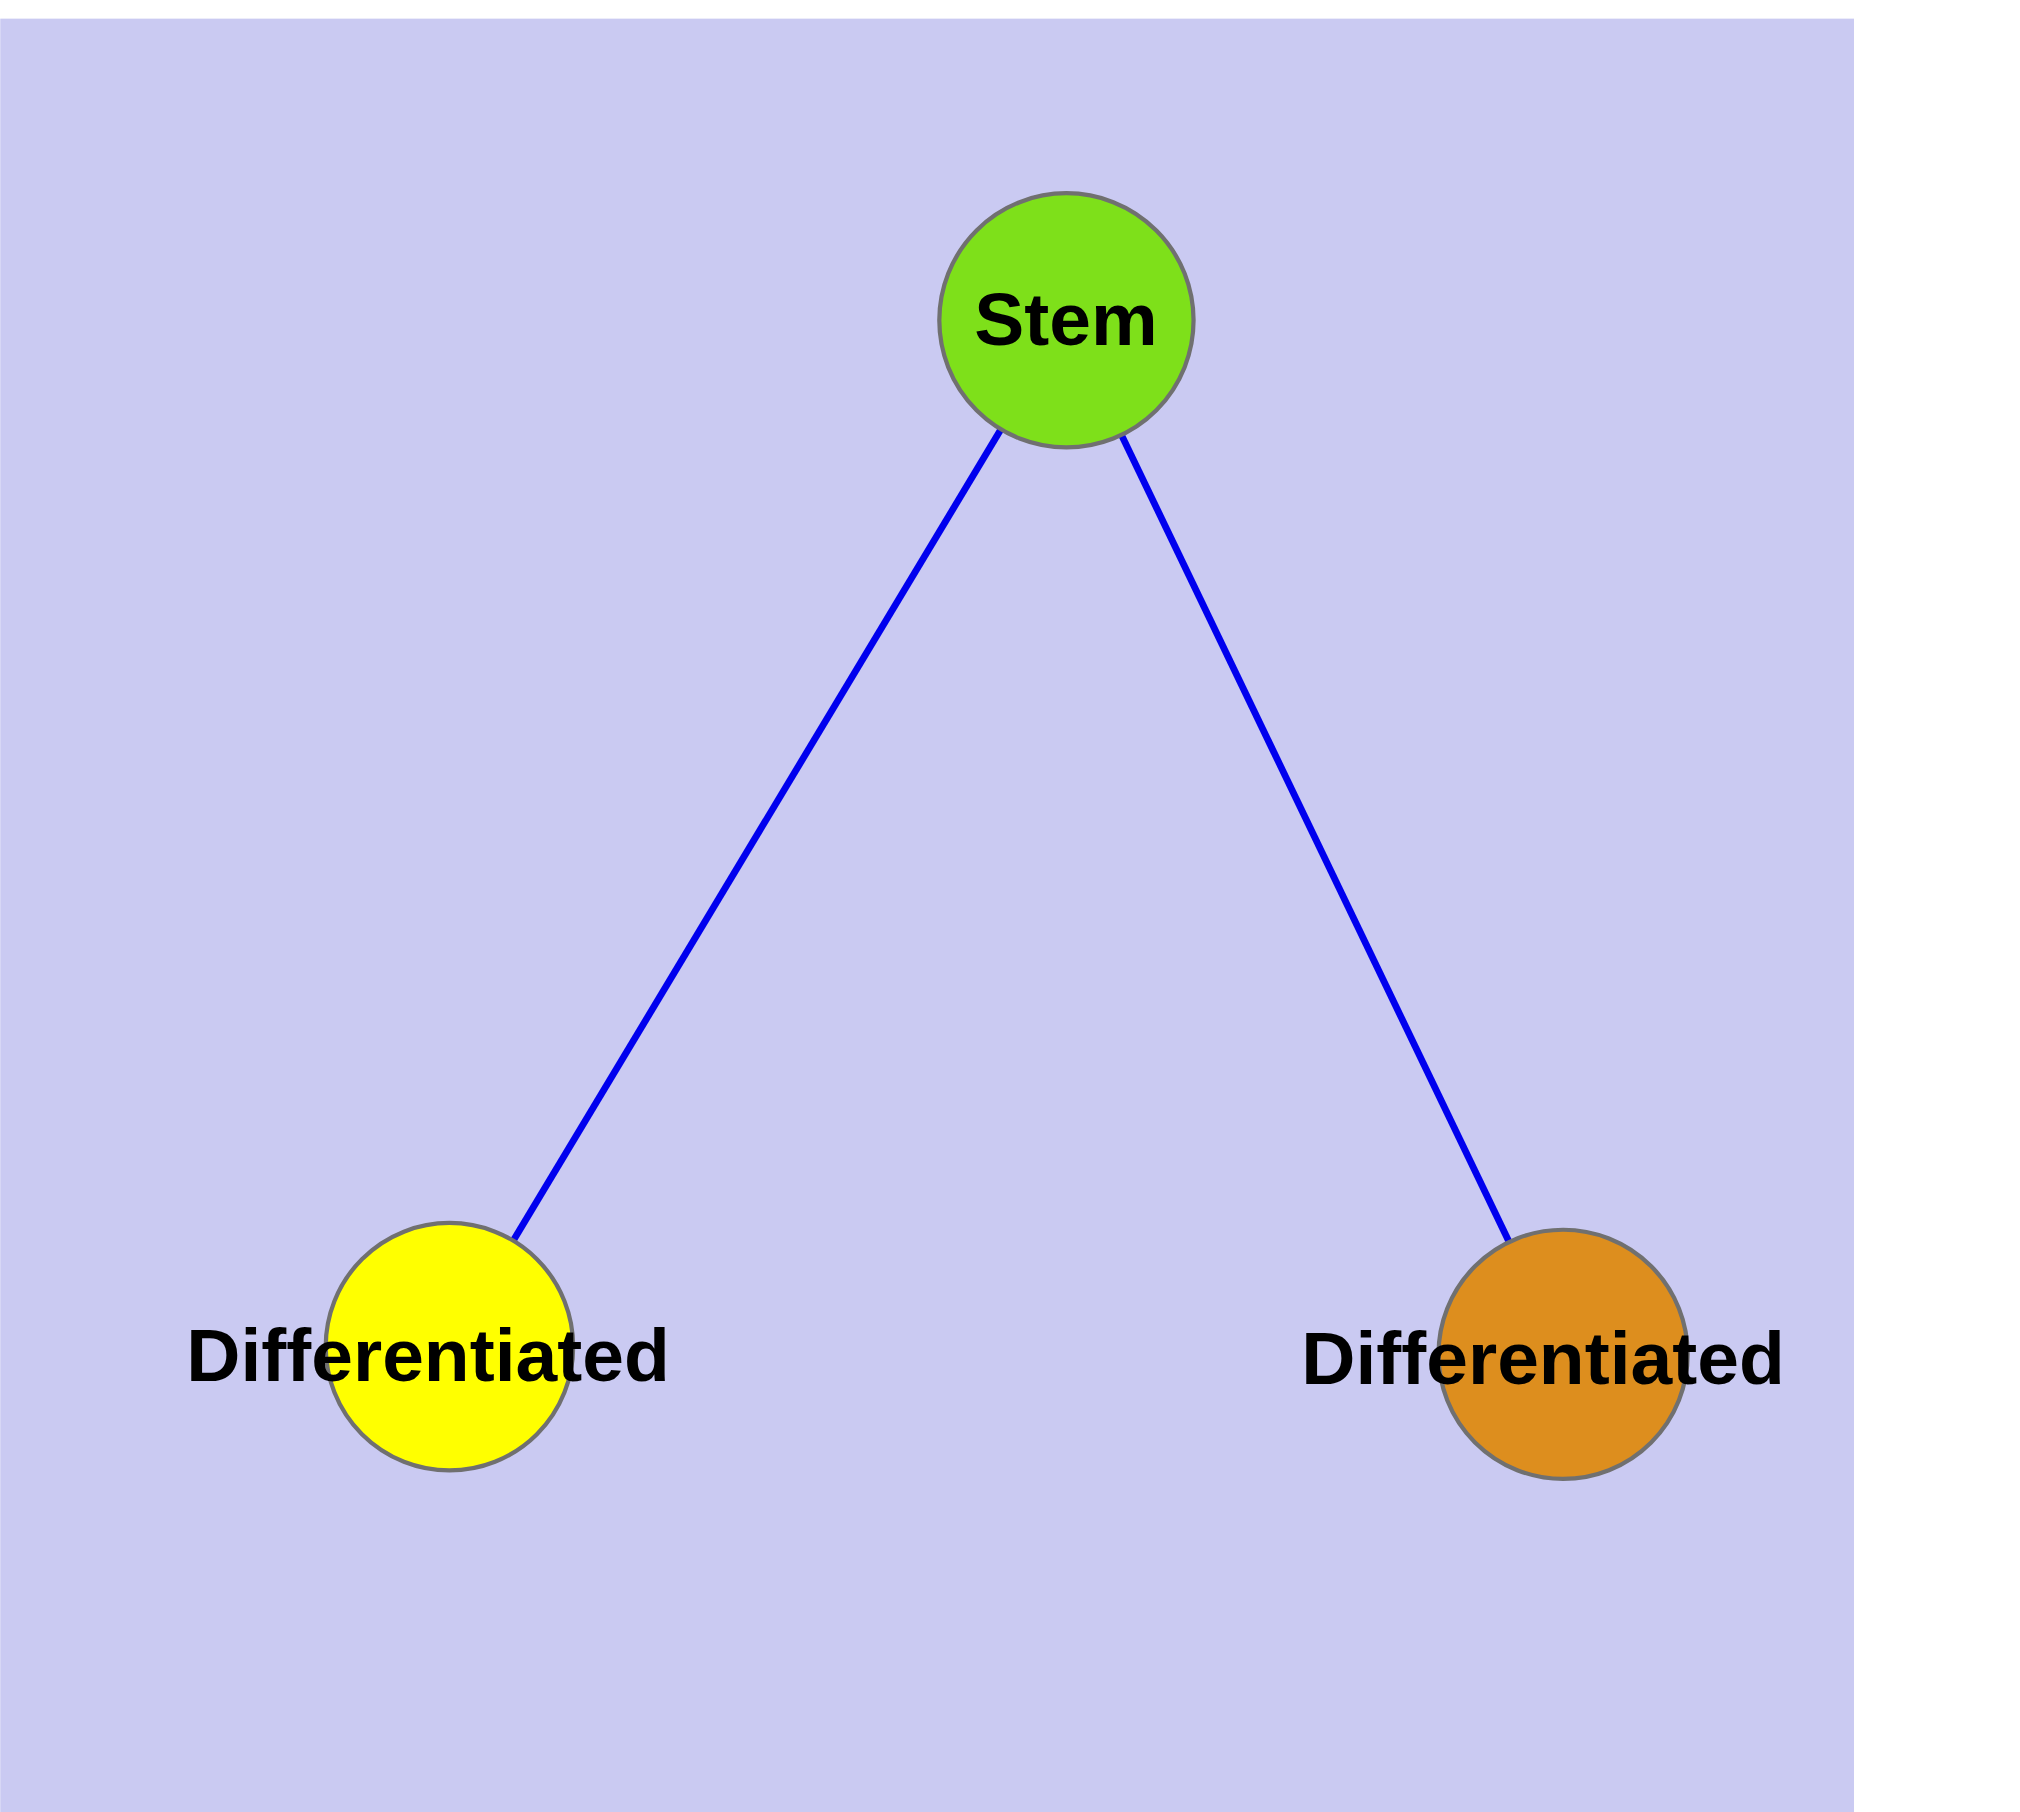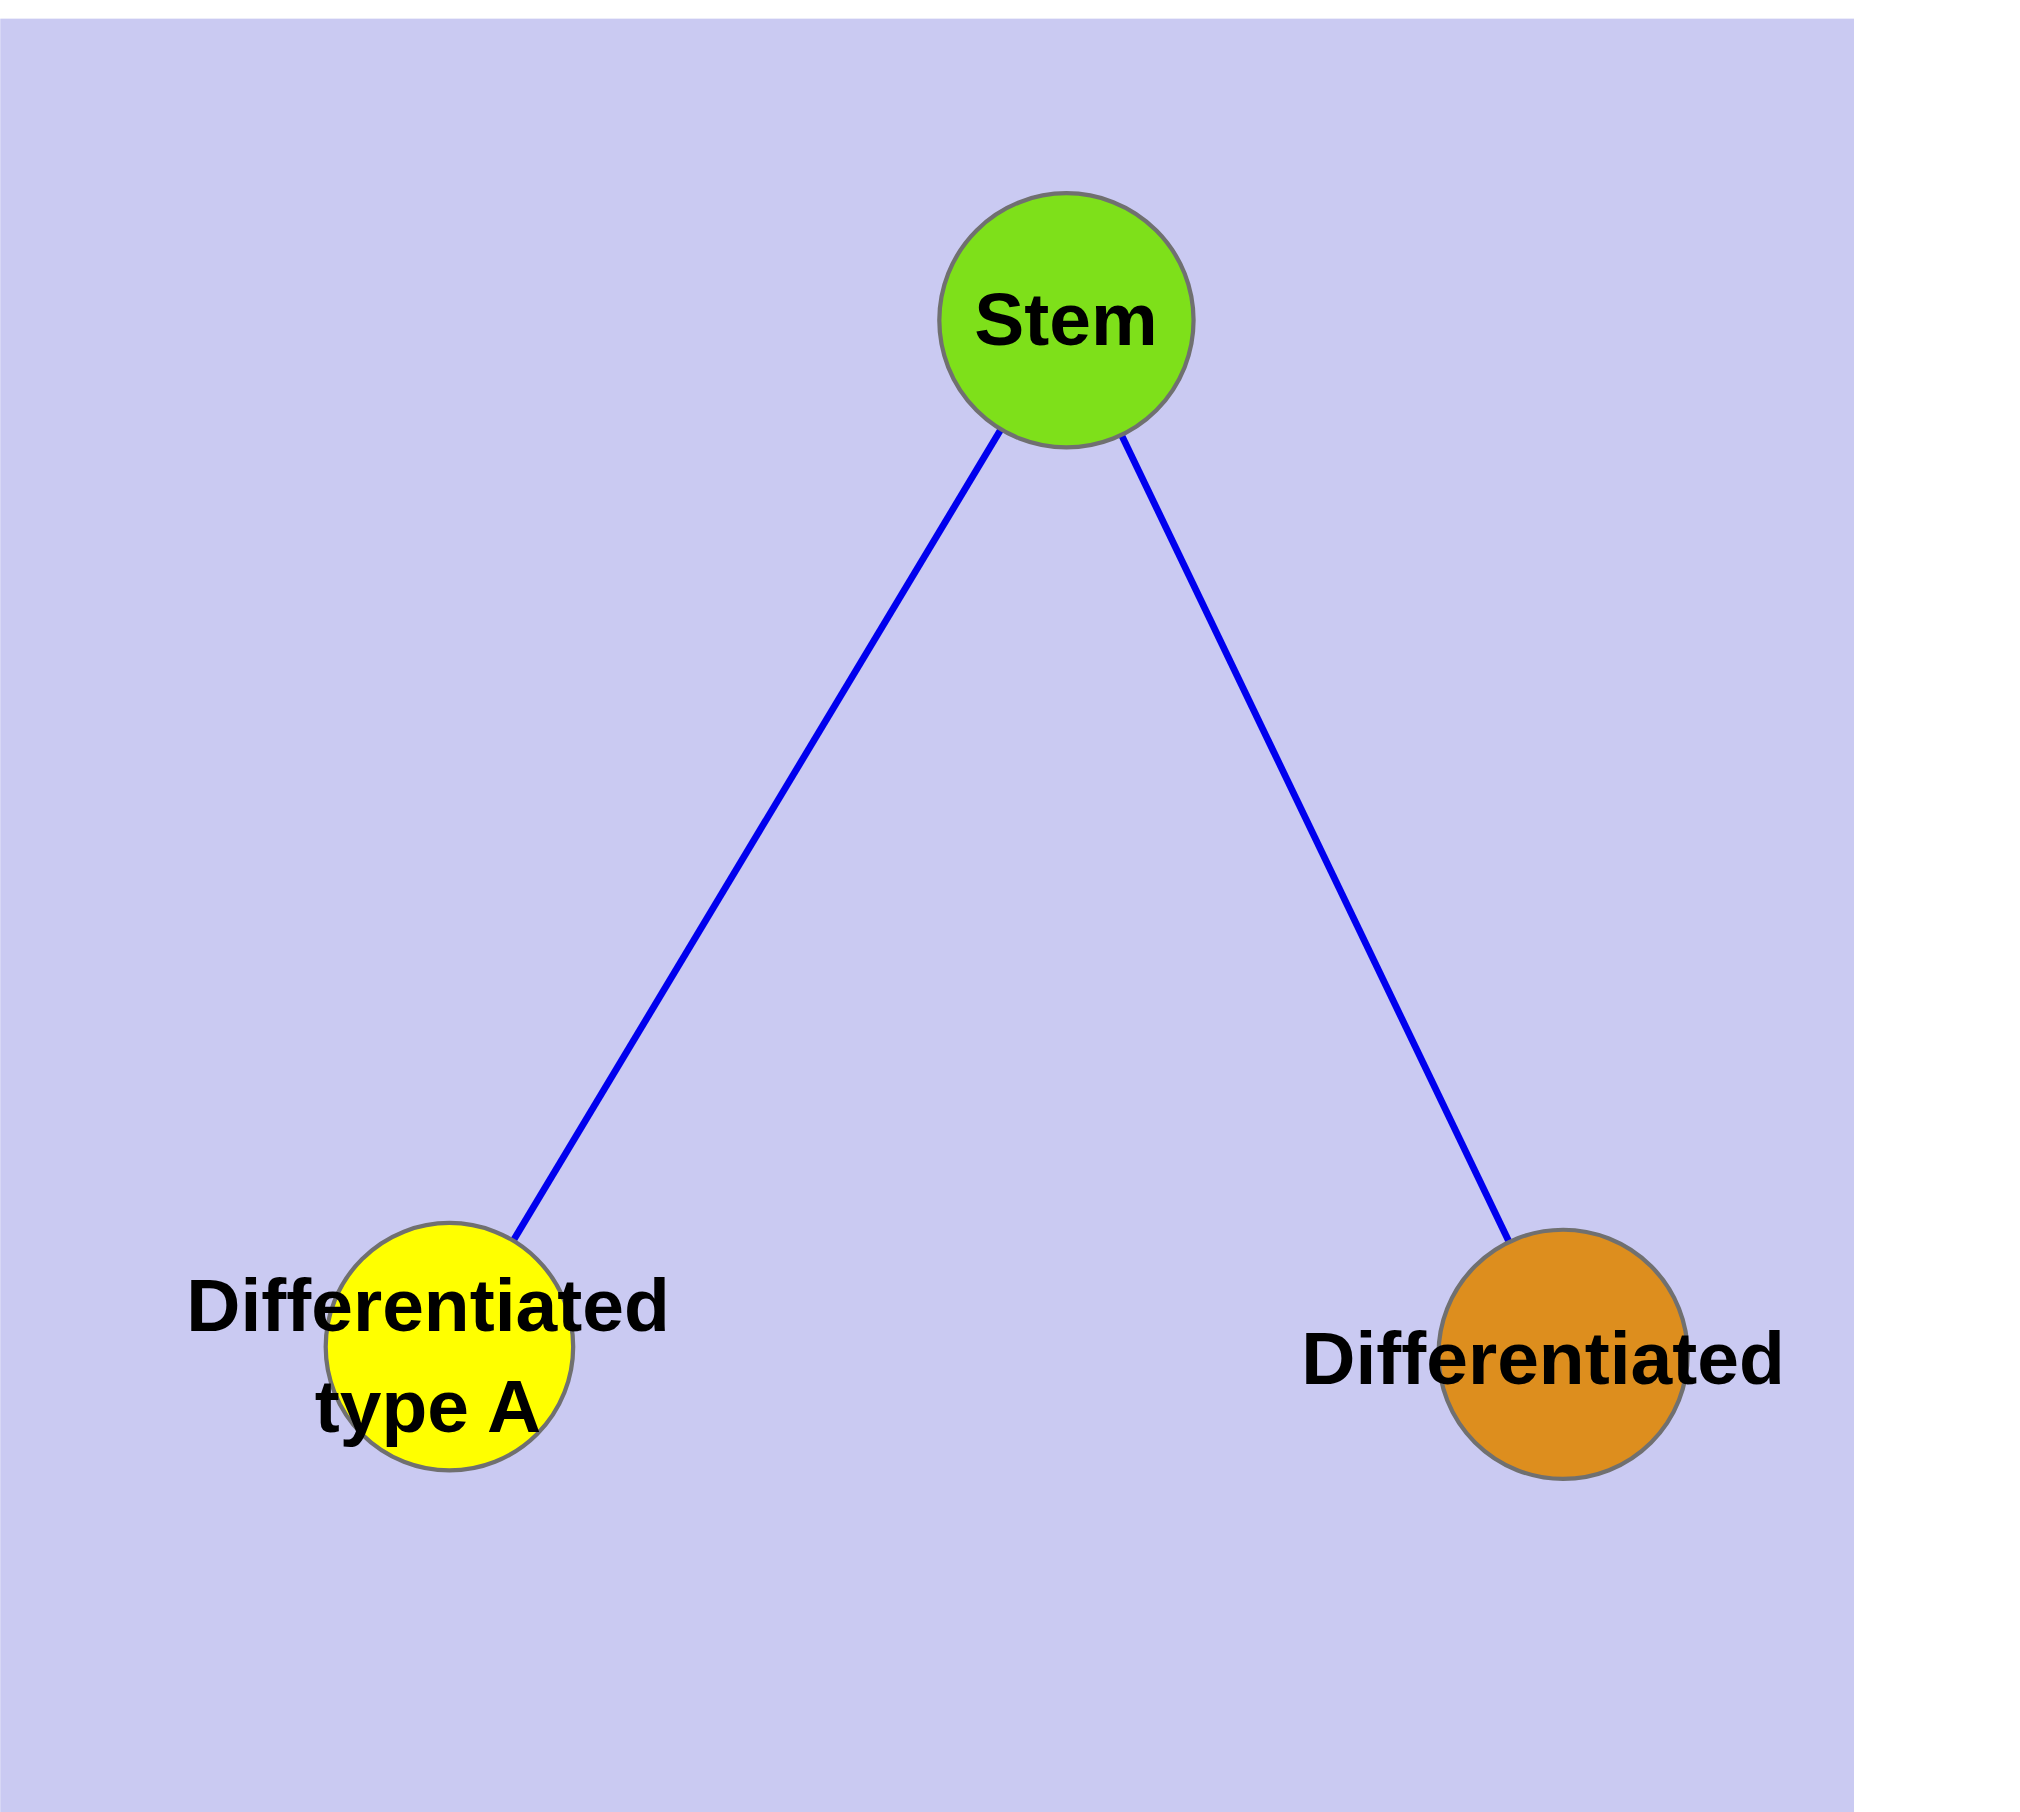--- a/index.html
+++ b/index.html
@@ -55,21 +55,20 @@
 
     <circle cx="530" cy="1589" r="146" stroke-width="5" fill="#ffff00" stroke="#707070"></circle>
 
     <circle cx="1844" cy="1598" r="147" stroke-width="5" fill="#dd8e1e" stroke="#707070"></circle>
   </svg>
 
   <div class="node-label" style="left:1066px; top:320px;">Stem</div>
 
   <div class="node-label" style="left:428px; top:1356px;">
     <div>Differentiated</div>
-    <div>type A</div>
   </div>
 
   <div class="node-label" style="left:1543px; top:1359px;">
     <div>Differentiated</div>
   </div>
 
 </div>
 
 
 </body></html>

